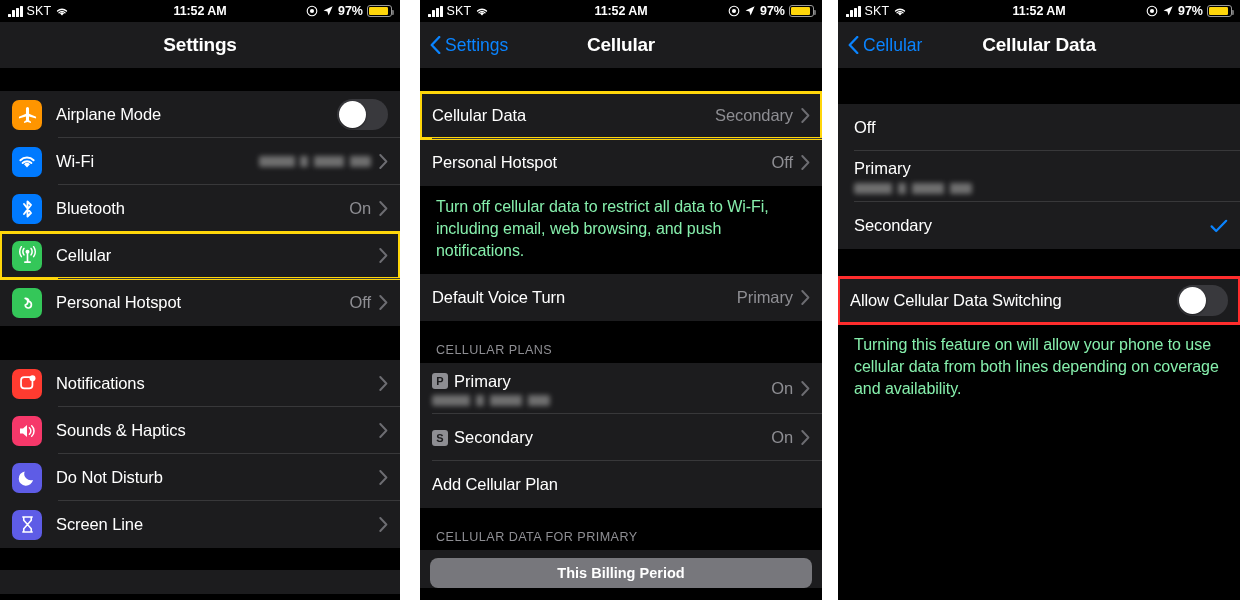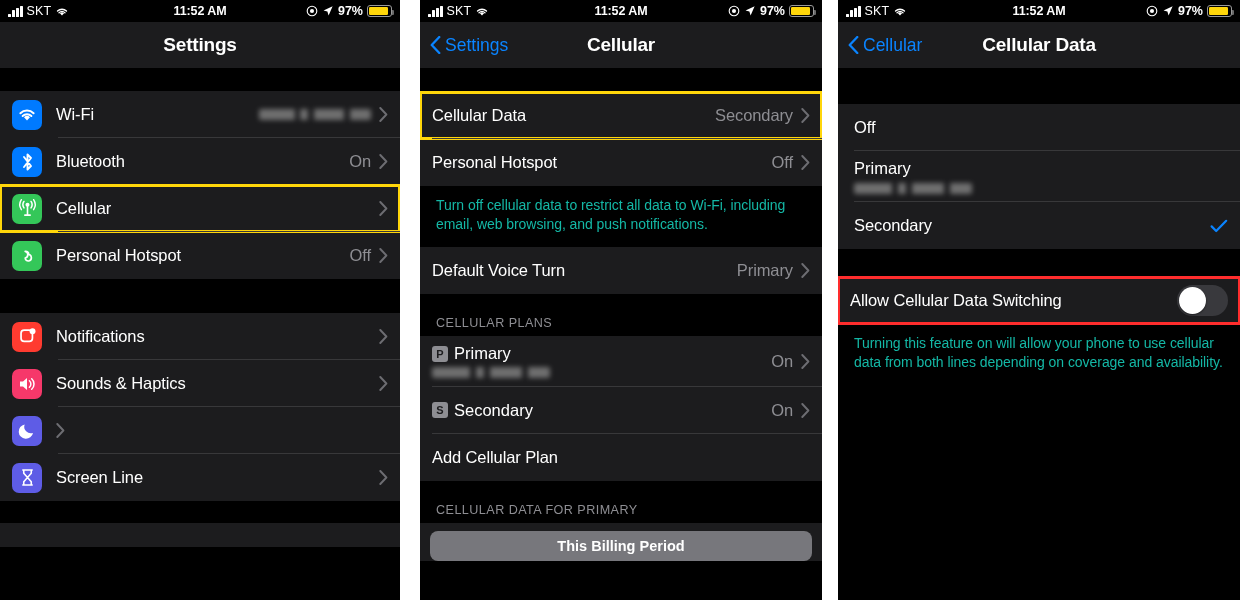--- a/index.html
+++ b/index.html
@@ -146,22 +146,22 @@
   }
   .toggle .knob {
     position: absolute; top: 2px; left: 2px;
     width: 27px; height: 27px; border-radius: 50%;
     background: #fff; box-shadow: 0 1px 2px rgba(0,0,0,.5);
   }
 
   
   .footnote {
     background: #000;
-    color: #14b8a6;
-    font-size: 14px;
+    color: #86efac;
+    font-size: 16px;
     line-height: 1.38;
     padding: 10px 16px 12px 16px;
     letter-spacing: -0.05px;
   }
   .section-hdr {
     background: #000;
     color: #8e8e93;
     font-size: 12.6px;
     letter-spacing: 0.45px;
     padding: 22px 16px 6px 16px;
@@ -231,20 +231,32 @@
     </div>
 
     <div class="navbar">
       <div class="nav-title">Settings</div>
     </div>
 
     <div class="spacer" style="height:23px"></div>
 
     <div class="group">
 
+      <div class="row p1row">
+        <span class="app-icon" style="background:#ff9500">
+          <svg width="19" height="19" viewBox="0 0 20 20">
+              <path d="M19 12.4 L11.6 9.2 V3.6 a1.6 1.6 0 0 0-3.2 0 V9.2 L1 12.4 v1.8 l7.4-2.2 v4.1 l-2.1 1.5 v1.3 l3.7-1 3.7 1 v-1.3 l-2.1-1.5 v-4.1 L19 14.2 Z" fill="#fff"></path>
+            </svg>
+        </span>
+        <span class="label">Airplane Mode</span>
+        <span class="toggle">
+            <span class="knob"></span>
+          </span>
+        <span class="sep"></span>
+      </div>
 
       <div class="row p1row">
         <span class="app-icon" style="background:#007aff">
           <svg width="20" height="15" viewBox="0 0 20 15">
             <path d="M10 13.4 L7 10.2 a4.3 4.3 0 0 1 6 0 Z" fill="#fff"></path>
             <path d="M3.4 6.3 A9.3 9.3 0 0 1 16.6 6.3" stroke="#fff" stroke-width="2" fill="none" stroke-linecap="round"></path>
             <path d="M5.6 9 A6.3 6.3 0 0 1 14.4 9" stroke="#fff" stroke-width="1.9" fill="none" stroke-linecap="round"></path>
           </svg>
         </span>
         <span class="label">Wi-Fi</span>
@@ -331,20 +343,21 @@
             <path d="M1.3 1 L7.4 7.5 L1.3 14" stroke="#6d6d72" stroke-width="1.9" fill="none" stroke-linecap="round" stroke-linejoin="round"></path>
           </svg>
         <span class="sep"></span>
       </div>
       <div class="row p1row">
         <span class="app-icon" style="background:#5e5ce6">
           <svg width="19" height="19" viewBox="0 0 20 20">
               <path d="M15.8 12.6 A7 7 0 0 1 7 3.6 A7.6 7.6 0 1 0 15.8 12.6 Z" fill="#fff"></path>
             </svg>
         </span>
+        <span class="label">Do Not Disturb</span>
         <svg class="chev" viewBox="0 0 9 15">
             <path d="M1.3 1 L7.4 7.5 L1.3 14" stroke="#6d6d72" stroke-width="1.9" fill="none" stroke-linecap="round" stroke-linejoin="round"></path>
           </svg>
         <span class="sep"></span>
       </div>
       <div class="row p1row">
         <span class="app-icon" style="background:#5e5ce6">
           <svg width="15" height="19" viewBox="0 0 16 20">
             <path d="M3 2 h10 M3 18 h10 M4 2.4 v3 L8 10 L4 14.6 v3 M12 2.4 v3 L8 10 L12 14.6 v3" stroke="#fff" stroke-width="1.7" fill="none" stroke-linecap="round" stroke-linejoin="round"></path>
           </svg>

